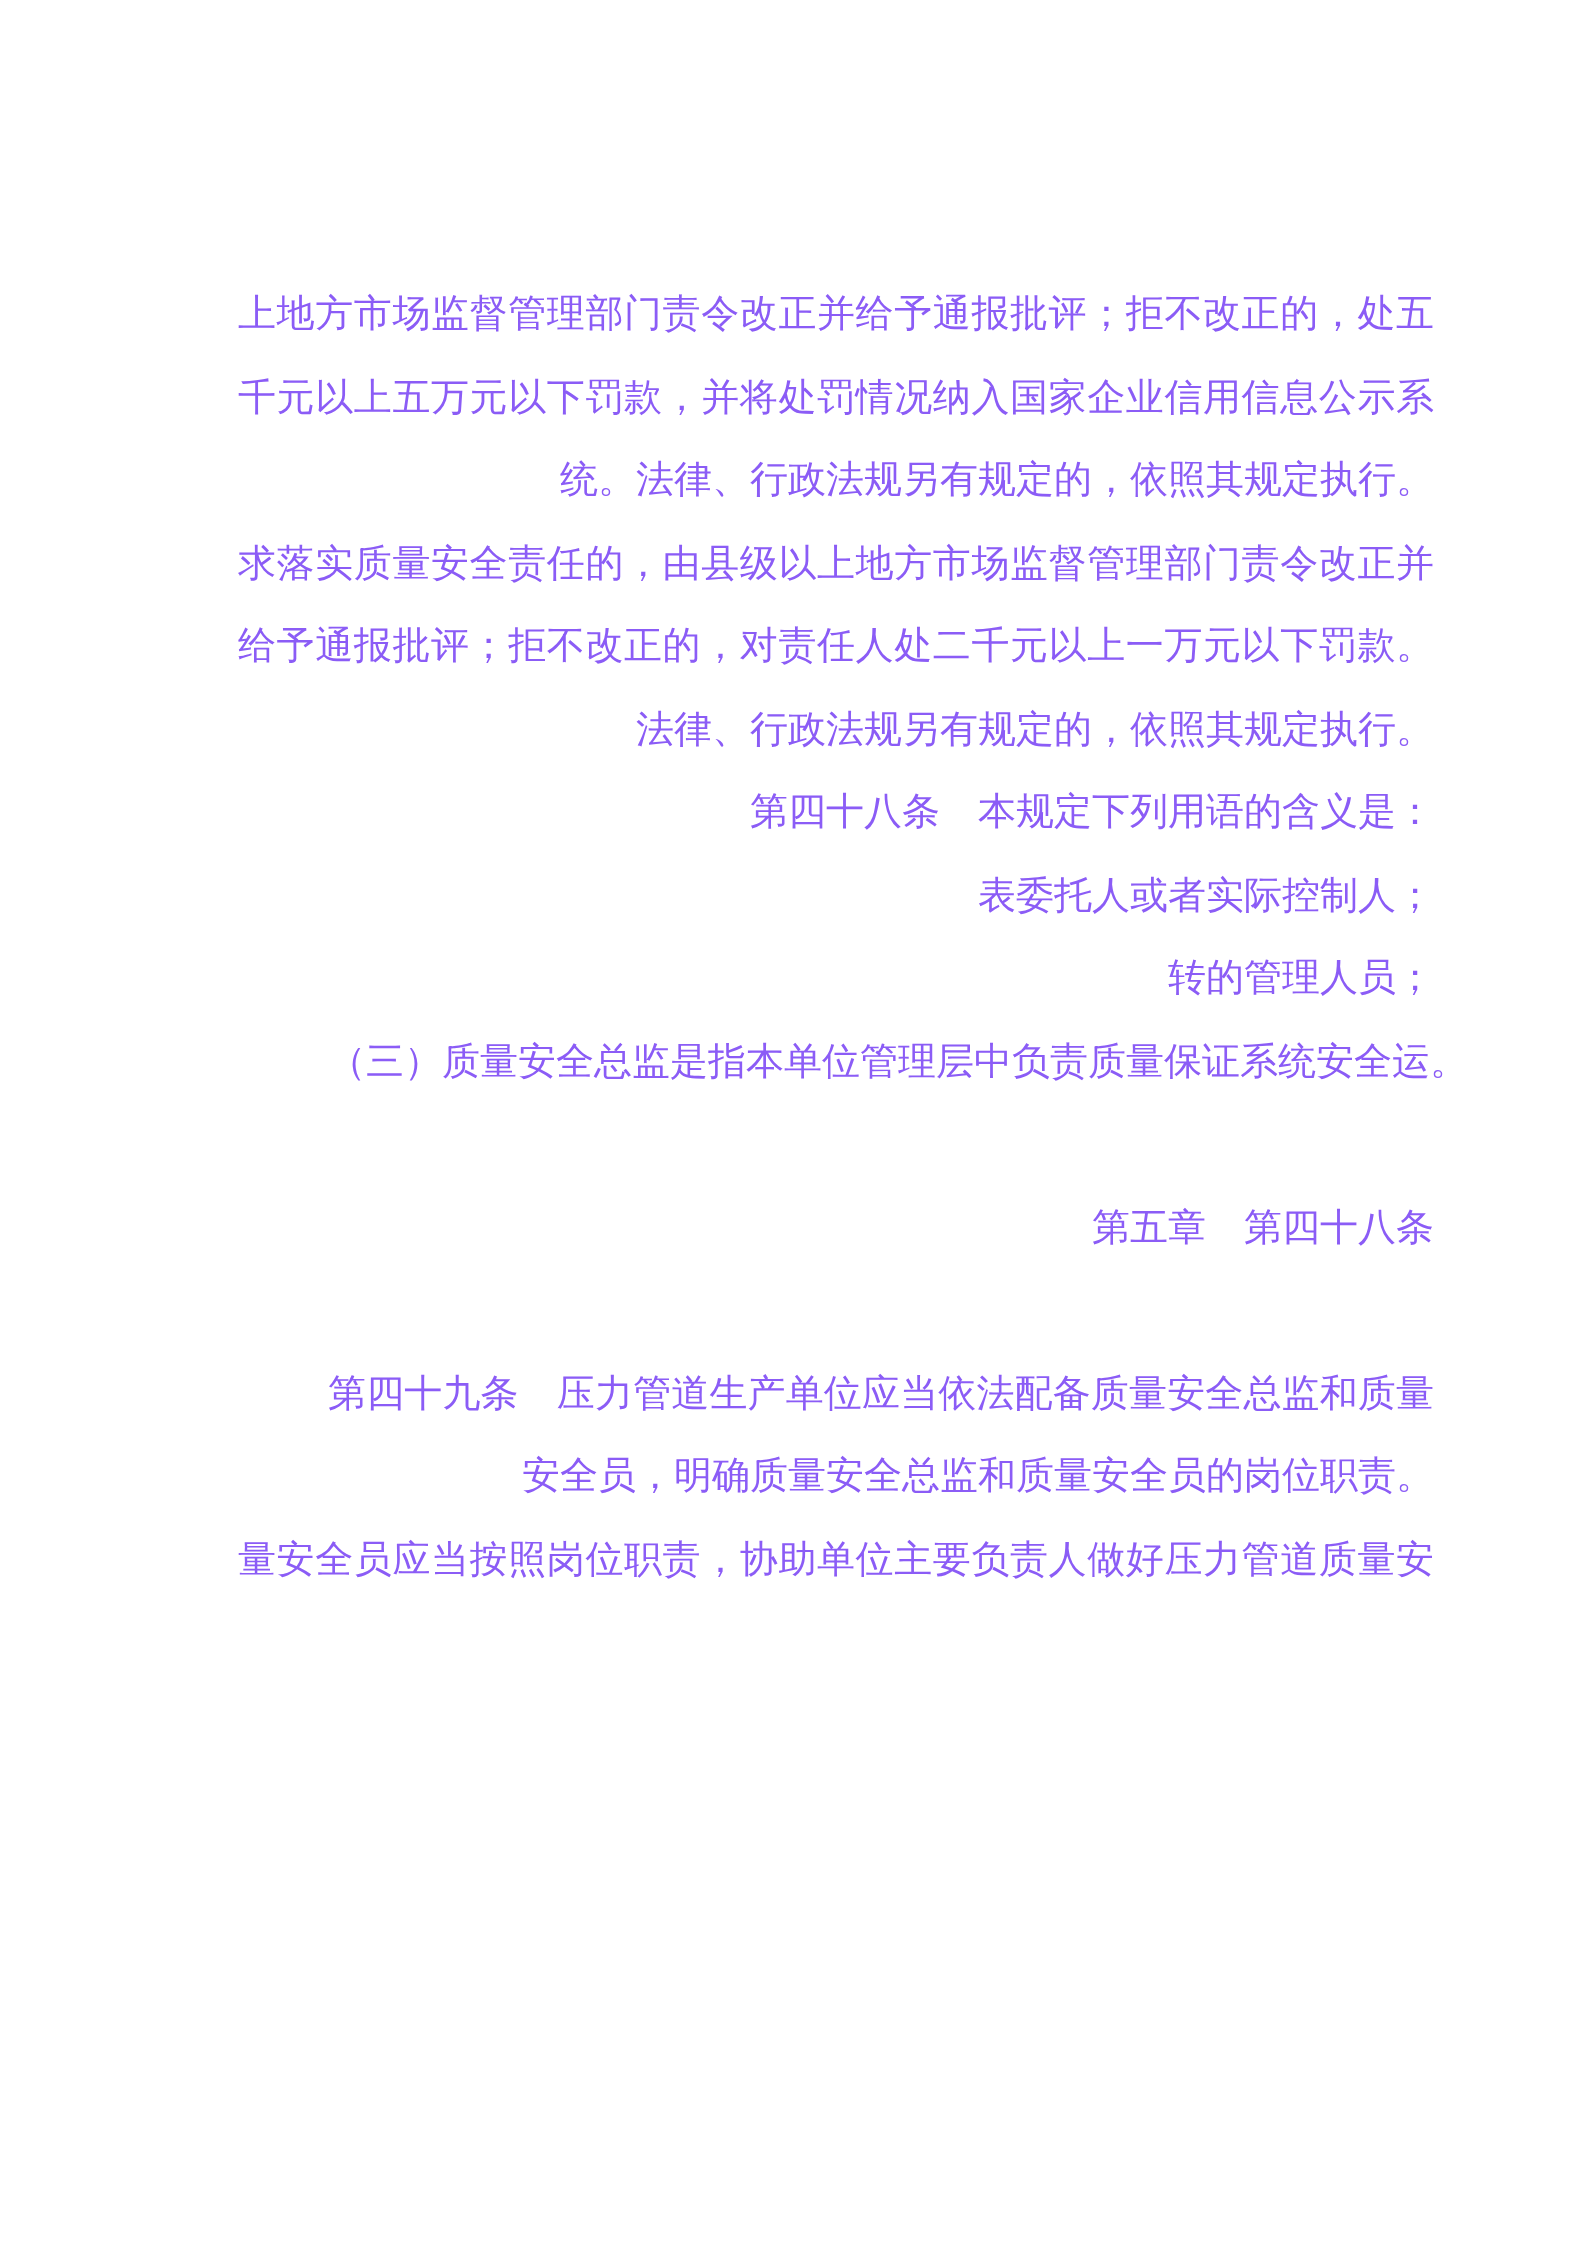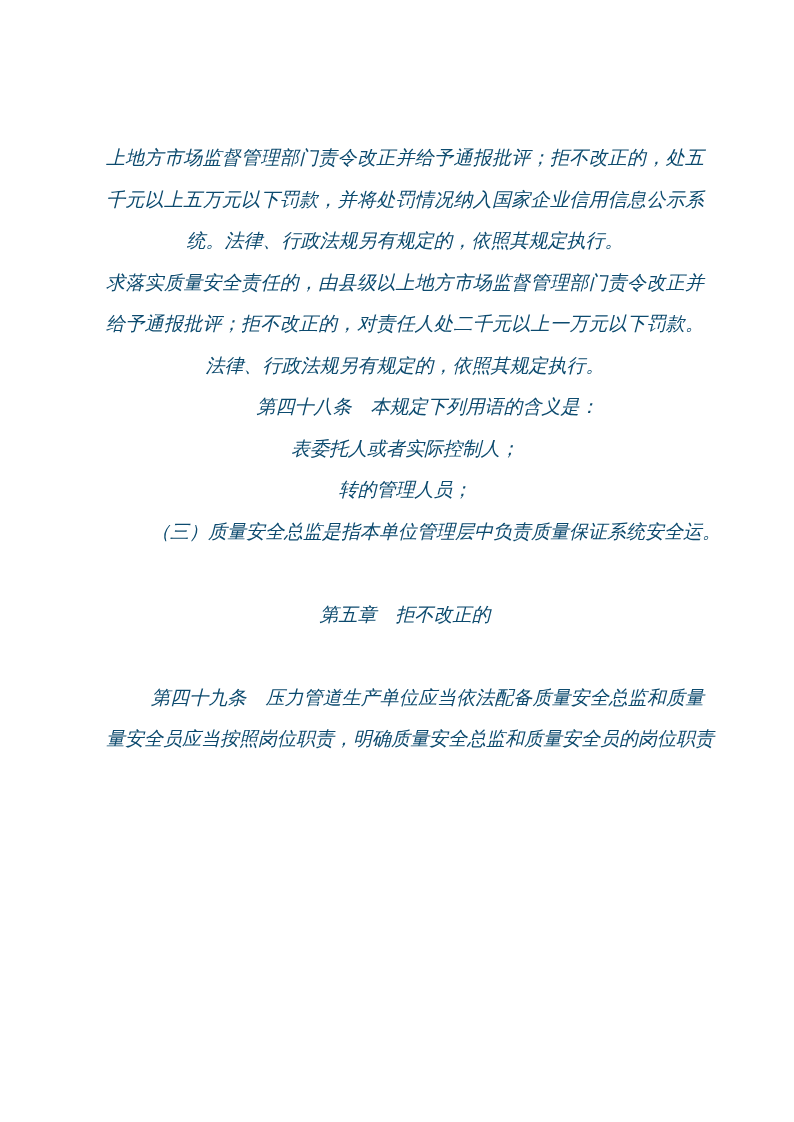--- a/index.html
+++ b/index.html
@@ -15,31 +15,30 @@
   }
   .page {
     position: relative;
     width: 794px;
     height: 1122px;
     background: #ffffff;
     overflow: hidden;
   }
   .textblock {
     position: absolute;
-    left: 106px;
+    left: 119px;
     top: 137px;
     width: 598px;
-    color: #0c4a6e;
+    color: #8b5cf6;
     font-size: 19px;
     line-height: 41.5px;
-    font-style: italic;
   }
   .ln {
     white-space: nowrap;
-    text-align: center;
+    text-align: right;
     min-height: 41.5px;
   }
   
   .ln.j {
     text-align: justify;
     text-align-last: justify;
   }
   
   .ln.ind {
     padding-left: 45px;
@@ -64,20 +63,21 @@
     <div class="ln">法律、行政法规另有规定的，依照其规定执行。</div>
 
     <div class="ln ind">第四十八条　本规定下列用语的含义是：</div>
 
     <div class="ln">表委托人或者实际控制人；</div>
 
     <div class="ln">转的管理人员；</div>
 
     <div class="ln ind">（三）质量安全总监是指本单位管理层中负责质量保证系统安全运。</div>
 
-    <div class="ln heading">第五章　拒不改正的</div>
+    <div class="ln heading">第五章　第四十八条</div>
 
     <div class="ln ind j">第四十九条　压力管道生产单位应当依法配备质量安全总监和质量</div>
+    <div class="ln">安全员，明确质量安全总监和质量安全员的岗位职责。</div>
 
-    <div class="ln j">量安全员应当按照岗位职责，明确质量安全总监和质量安全员的岗位职责</div>
+    <div class="ln j">量安全员应当按照岗位职责，协助单位主要负责人做好压力管道质量安</div>
 
   </div>
 </div>
 
 </body></html>

